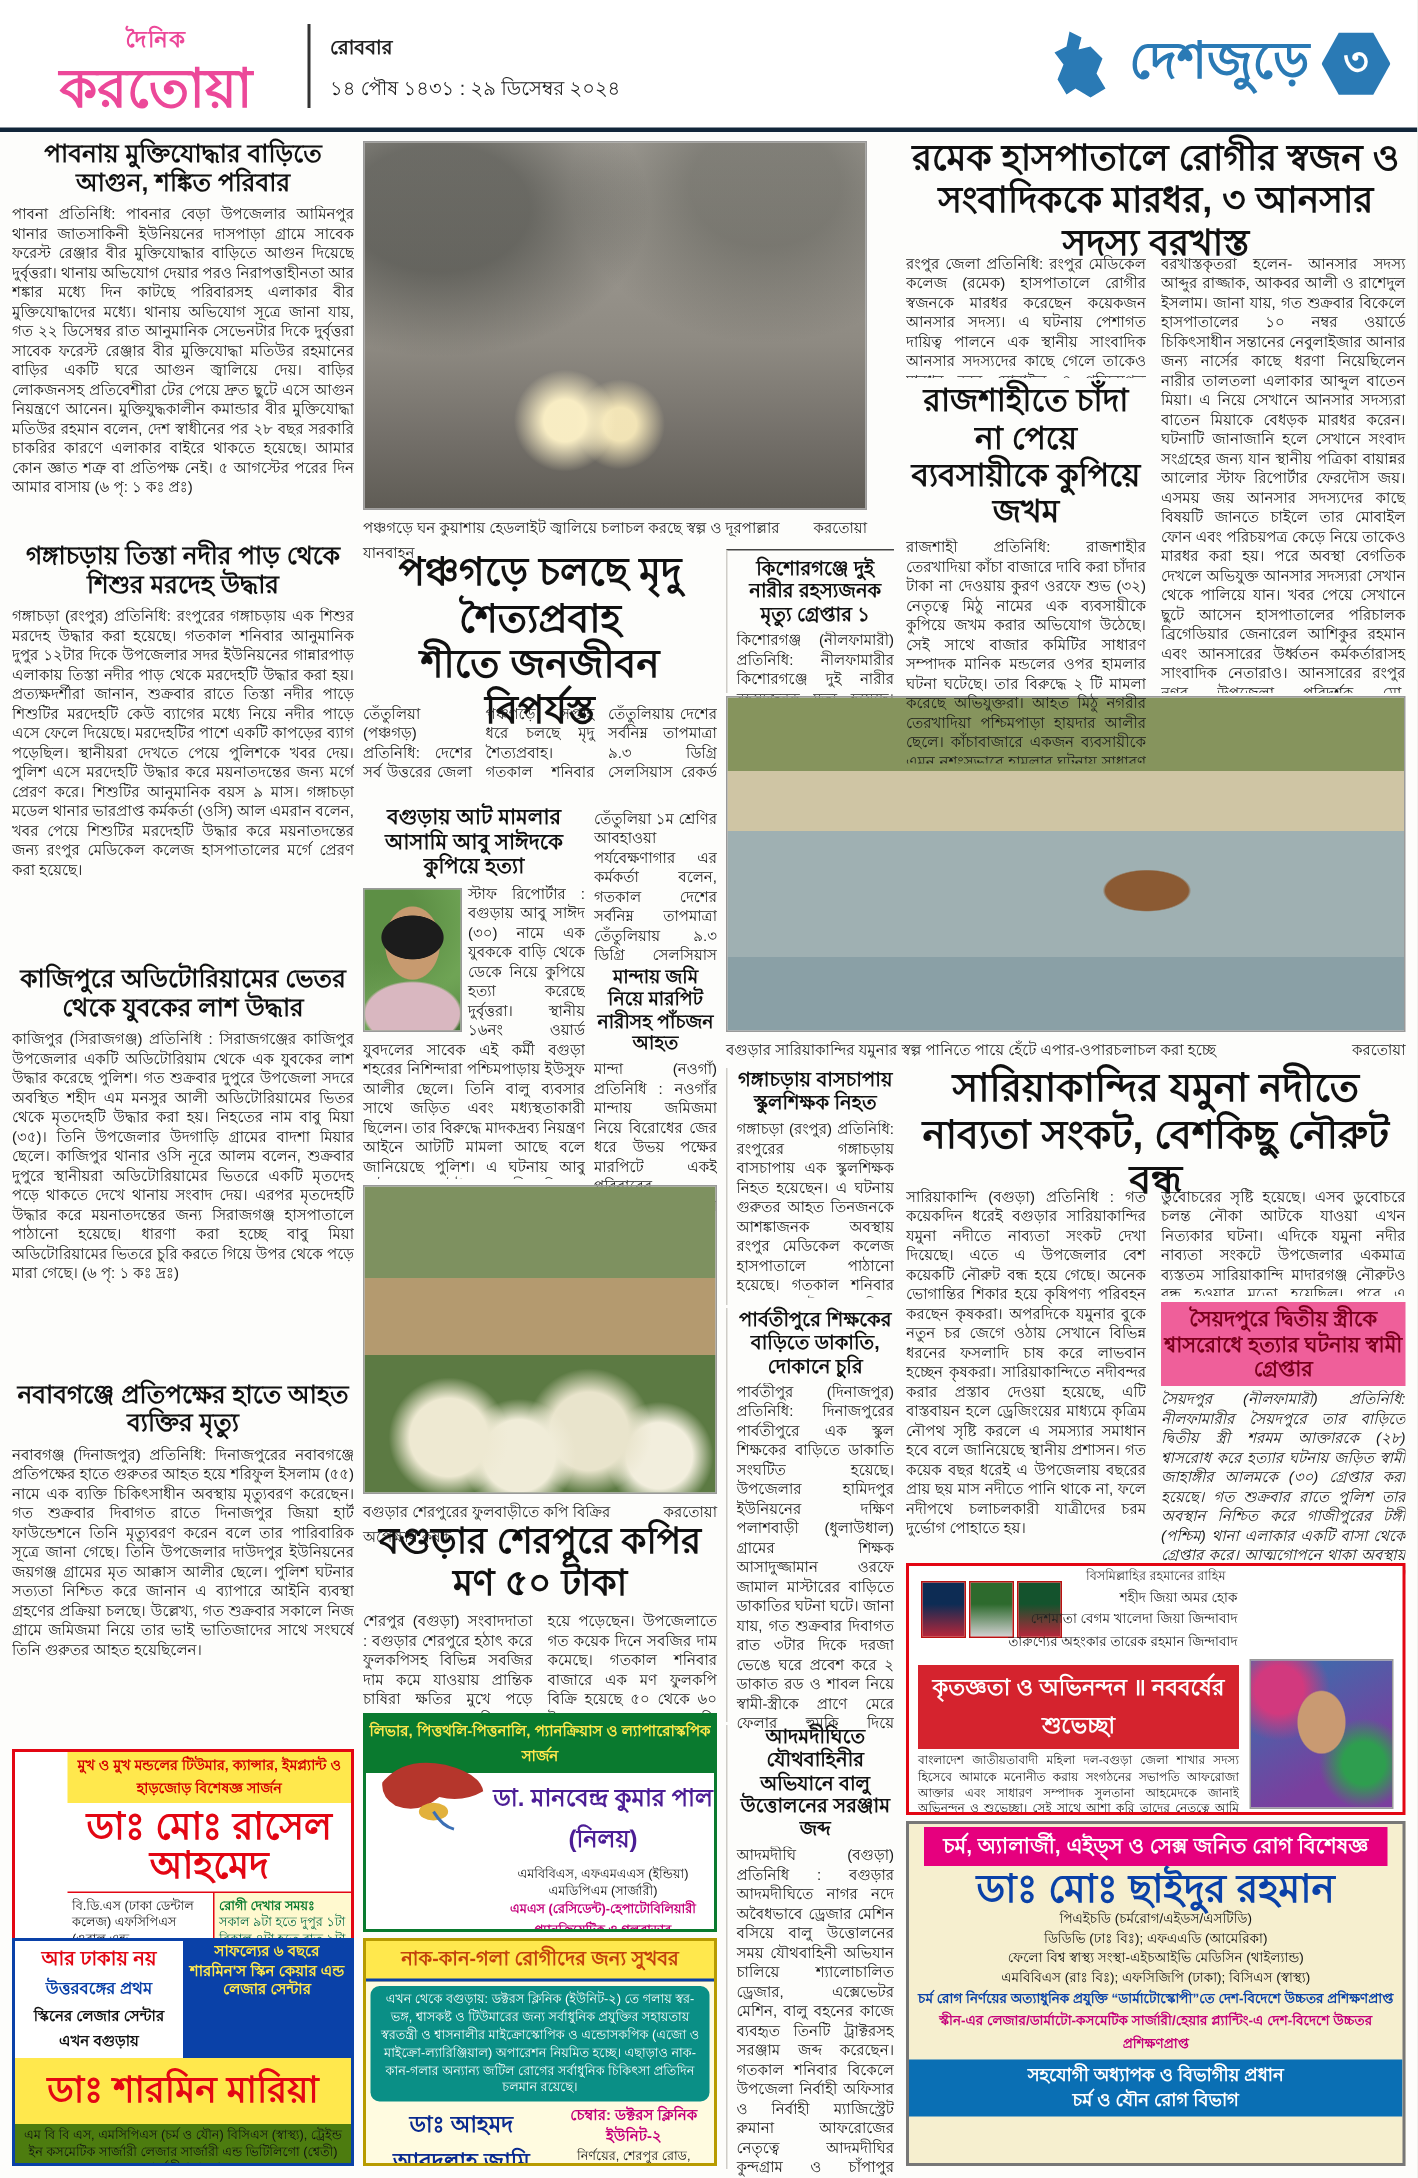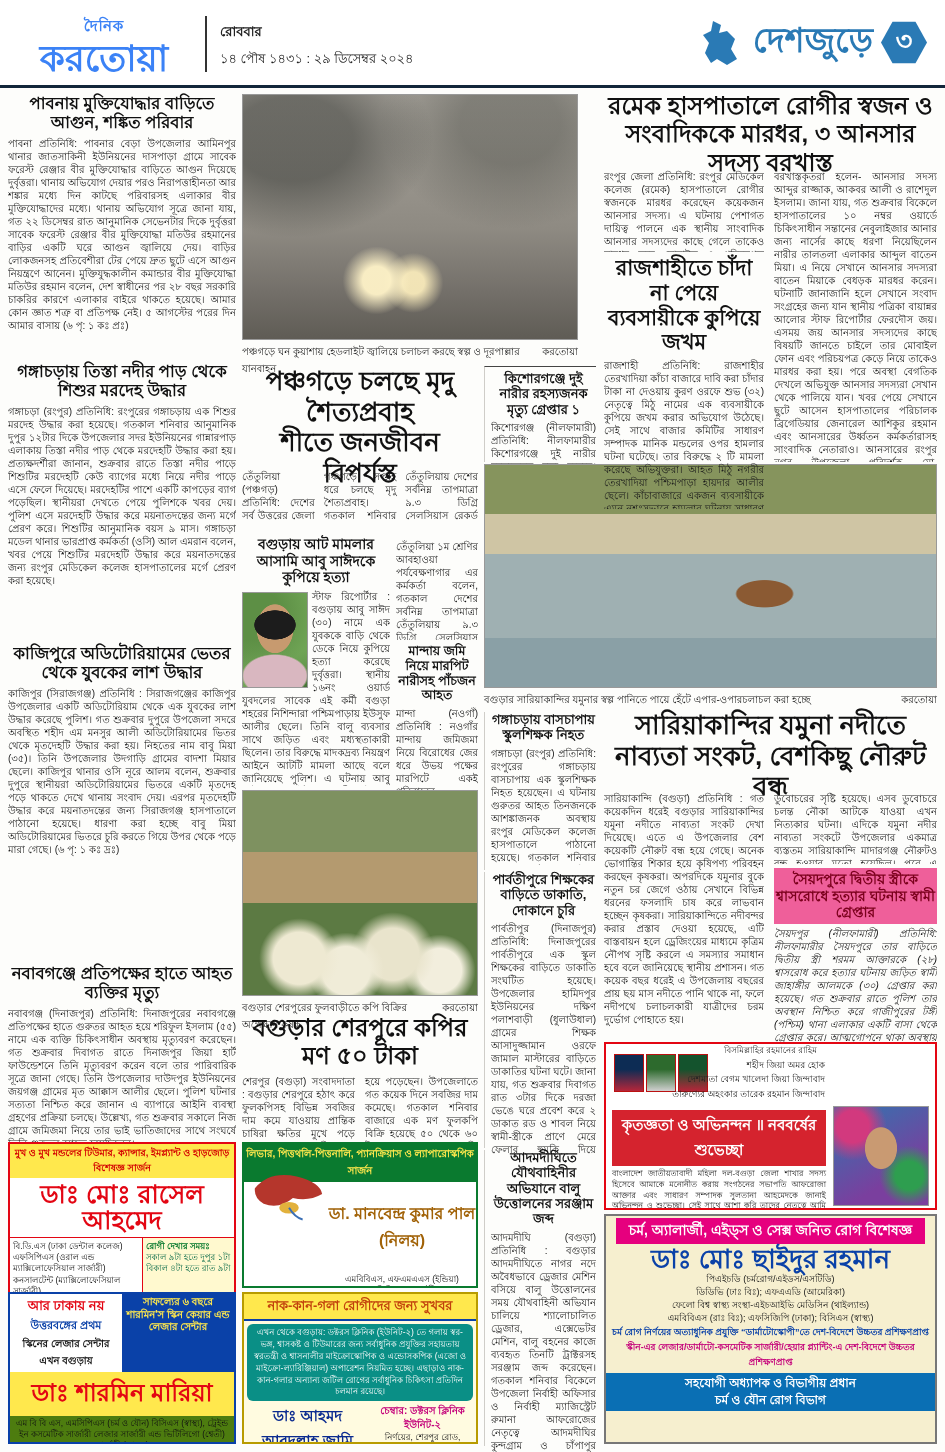--- a/index.html
+++ b/index.html
@@ -1,21 +1,21 @@
 <!DOCTYPE html>
 <html><head>
 <meta charset="utf-8">
 <style>
   html,body{margin:0;padding:0;background:#e9e7e2;}
   *{box-sizing:border-box;}
   body{font-family:"Liberation Sans","DejaVu Sans",sans-serif;}
   .page{position:relative;width:945px;height:1452px;margin:0 auto;background:#fdfdfb;overflow:hidden;}
   
   .masthead{position:absolute;left:0;top:0;width:945px;height:88px;background:#fff;border-bottom:3px solid #12263a;}
-  .brand{position:absolute;left:14px;top:14px;width:180px;text-align:center;color:#3b82f6;}
+  .brand{position:absolute;left:14px;top:14px;width:180px;text-align:center;color:#ec4899;}
   .brand .top{font-size:15px;font-weight:bold;letter-spacing:1px;}
   .brand .main{font-size:36px;font-weight:bold;line-height:1;margin-top:2px;}
   .mast-div{position:absolute;left:205px;top:16px;height:56px;width:2px;background:#333;}
   .dateblock{position:absolute;left:220px;top:22px;color:#222;}
   .dateblock .day{font-size:13px;font-weight:bold;}
   .dateblock .date{font-size:13px;margin-top:6px;}
   .section-logo{position:absolute;right:18px;top:14px;display:flex;align-items:center;gap:8px;}
   .section-name{font-size:34px;font-weight:bold;color:#2a7ab5;text-shadow:0 0 1px #fff;}
   .page-badge{width:46px;height:46px;background:#2a7ab5;clip-path:polygon(25% 5%,75% 5%,100% 50%,75% 95%,25% 95%,0 50%);color:#fff;font-size:26px;font-weight:bold;display:flex;align-items:center;justify-content:center;}
   
@@ -73,21 +73,21 @@
   .ad-sharmin .toprow{display:flex;}
   .ad-sharmin .tl{flex:1;text-align:center;padding:2px;}
   .ad-sharmin .tl .l1{color:#e30613;font-weight:bold;font-size:13px;}
   .ad-sharmin .tl .l2{color:#0a41a8;font-weight:bold;font-size:11px;}
   .ad-sharmin .tl .l3{color:#111;font-weight:bold;font-size:10px;}
   .ad-sharmin .tr{flex:1;background:#0a41a8;color:#ffe84d;font-weight:bold;text-align:center;padding:2px;font-size:10px;line-height:1.25;}
   .ad-sharmin .name{background:#ffe84d;color:#e30613;font-size:24px;font-weight:bold;text-align:center;padding:2px 0;}
   .ad-sharmin .q{background:#4d7c0f;color:#111;text-align:center;padding:2px;line-height:1.3;}
   .ad-manab{border:2px solid #0a7a2f;background:#fff;font-size:8.5px;}
   .ad-manab .band{background:#0a7a2f;color:#ffe84d;font-weight:bold;font-size:10px;text-align:center;padding:2px;}
-  .ad-manab .name{color:#a16207;font-size:16px;font-weight:bold;text-align:center;padding:19px 0;}
+  .ad-manab .name{color:#4c1d95;font-size:16px;font-weight:bold;text-align:center;padding:4px 0;}
   .ad-manab .qline{text-align:center;color:#111;line-height:1.3;}
   .ad-manab .qmag{color:#c4007a;font-weight:bold;text-align:center;}
   .ad-manab .liver{position:absolute;left:6px;top:24px;width:78px;height:60px;}
   .ad-jami{border:2px solid #b89b00;background:#fffbe0;font-size:8.5px;}
   .ad-jami .banner{background:#ffe84d;color:#c2410c;font-weight:bold;font-size:13px;text-align:center;padding:2px;border-bottom:2px solid #0a41a8;}
   .ad-jami .teal{background:#0a8f86;color:#fff;margin:3px;padding:3px 4px;border-radius:6px;line-height:1.4;text-align:center;}
   .ad-jami .row{display:flex;gap:4px;padding:0 3px;}
   .ad-jami .dr{flex:1.2;}
   .ad-jami .dr .nm{color:#0a2a8f;font-size:15px;font-weight:bold;text-align:center;}
   .ad-jami .ch{flex:1;text-align:center;line-height:1.4;color:#111;}
@@ -135,26 +135,26 @@
     <div class="body" style="height:212px;">পাবনা প্রতিনিধি: পাবনার বেড়া উপজেলার আমিনপুর থানার জাতসাকিনী ইউনিয়নের দাসপাড়া গ্রামে সাবেক ফরেস্ট রেঞ্জার বীর মুক্তিযোদ্ধার বাড়িতে আগুন দিয়েছে দুর্বৃত্তরা। থানায় অভিযোগ দেয়ার পরও নিরাপত্তাহীনতা আর শঙ্কার মধ্যে দিন কাটছে পরিবারসহ এলাকার বীর মুক্তিযোদ্ধাদের মধ্যে। থানায় অভিযোগ সূত্রে জানা যায়, গত ২২ ডিসেম্বর রাত আনুমানিক সেভেনটার দিকে দুর্বৃত্তরা সাবেক ফরেস্ট রেঞ্জার বীর মুক্তিযোদ্ধা মতিউর রহমানের বাড়ির একটি ঘরে আগুন জ্বালিয়ে দেয়। বাড়ির লোকজনসহ প্রতিবেশীরা টের পেয়ে দ্রুত ছুটে এসে আগুন নিয়ন্ত্রণে আনেন। মুক্তিযুদ্ধকালীন কমান্ডার বীর মুক্তিযোদ্ধা মতিউর রহমান বলেন, দেশ স্বাধীনের পর ২৮ বছর সরকারি চাকরির কারণে এলাকার বাইরে থাকতে হয়েছে। আমার কোন জ্ঞাত শত্রু বা প্রতিপক্ষ নেই। ৫ আগস্টের পরের দিন আমার বাসায়   (৬ পৃ: ১ কঃ প্রঃ)</div>
   </div>
   <div class="art" style="position:absolute;left:8px;top:362px;width:228px;height:280px;">
     <h4 class="h16">গঙ্গাচড়ায় তিস্তা নদীর পাড় থেকে শিশুর মরদেহ উদ্ধার</h4>
     <div class="body" style="height:216px;">গঙ্গাচড়া (রংপুর) প্রতিনিধি: রংপুরের গঙ্গাচড়ায় এক শিশুর মরদেহ উদ্ধার করা হয়েছে। গতকাল শনিবার আনুমানিক দুপুর ১২টার দিকে উপজেলার সদর ইউনিয়নের গান্নারপাড় এলাকায় তিস্তা নদীর পাড় থেকে মরদেহটি উদ্ধার করা হয়। প্রত্যক্ষদর্শীরা জানান, শুক্রবার রাতে তিস্তা নদীর পাড়ে শিশুটির মরদেহটি কেউ ব্যাগের মধ্যে নিয়ে নদীর পাড়ে এসে ফেলে দিয়েছে। মরদেহটির পাশে একটি কাপড়ের ব্যাগ পড়েছিল। স্থানীয়রা দেখতে পেয়ে পুলিশকে খবর দেয়। পুলিশ এসে মরদেহটি উদ্ধার করে ময়নাতদন্তের জন্য মর্গে প্রেরণ করে। শিশুটির আনুমানিক বয়স ৯ মাস। গঙ্গাচড়া মডেল থানার ভারপ্রাপ্ত কর্মকর্তা (ওসি) আল এমরান বলেন, খবর পেয়ে শিশুটির মরদেহটি উদ্ধার করে ময়নাতদন্তের জন্য রংপুর মেডিকেল কলেজ হাসপাতালের মর্গে প্রেরণ করা হয়েছে।</div>
   </div>
   <div class="art" style="position:absolute;left:8px;top:644px;width:228px;height:280px;">
     <h4 class="h16">কাজিপুরে অডিটোরিয়ামের ভেতর থেকে যুবকের লাশ উদ্ধার</h4>
     <div class="body" style="height:216px;">কাজিপুর (সিরাজগঞ্জ) প্রতিনিধি : সিরাজগঞ্জের কাজিপুর উপজেলার একটি অডিটোরিয়াম থেকে এক যুবকের লাশ উদ্ধার করেছে পুলিশ। গত শুক্রবার দুপুরে উপজেলা সদরে অবস্থিত শহীদ এম মনসুর আলী অডিটোরিয়ামের ভিতর থেকে মৃতদেহটি উদ্ধার করা হয়। নিহতের নাম বাবু মিয়া (৩৫)। তিনি উপজেলার উদগাড়ি গ্রামের বাদশা মিয়ার ছেলে। কাজিপুর থানার ওসি নূরে আলম বলেন, শুক্রবার দুপুরে স্থানীয়রা অডিটোরিয়ামের ভিতরে একটি মৃতদেহ পড়ে থাকতে দেখে থানায় সংবাদ দেয়। এরপর মৃতদেহটি উদ্ধার করে ময়নাতদন্তের জন্য সিরাজগঞ্জ হাসপাতালে পাঠানো হয়েছে। ধারণা করা হচ্ছে বাবু মিয়া অডিটোরিয়ামের ভিতরে চুরি করতে গিয়ে উপর থেকে পড়ে মারা গেছে।   (৬ পৃ: ১ কঃ দ্রঃ)</div>
   </div>
-  <div class="art" style="position:absolute;left:8px;top:964px;width:228px;height:212px;">
+  <div class="art" style="position:absolute;left:8px;top:921px;width:228px;height:212px;">
     <h4 class="h16">নবাবগঞ্জে প্রতিপক্ষের হাতে আহত ব্যক্তির মৃত্যু</h4>
     <div class="body" style="height:158px;">নবাবগঞ্জ (দিনাজপুর) প্রতিনিধি: দিনাজপুরের নবাবগঞ্জে প্রতিপক্ষের হাতে গুরুতর আহত হয়ে শরিফুল ইসলাম (৫৫) নামে এক ব্যক্তি চিকিৎসাধীন অবস্থায় মৃত্যুবরণ করেছেন। গত শুক্রবার দিবাগত রাতে দিনাজপুর জিয়া হার্ট ফাউন্ডেশনে তিনি মৃত্যুবরণ করেন বলে তার পারিবারিক সূত্রে জানা গেছে। তিনি উপজেলার দাউদপুর ইউনিয়নের জয়গঞ্জ গ্রামের মৃত আক্কাস আলীর ছেলে। পুলিশ ঘটনার সত্যতা নিশ্চিত করে জানান এ ব্যাপারে আইনি ব্যবস্থা গ্রহণের প্রক্রিয়া চলছে। উল্লেখ্য, গত শুক্রবার সকালে নিজ গ্রামে জমিজমা নিয়ে তার ভাই ভাতিজাদের সাথে সংঘর্ষে তিনি গুরুতর আহত হয়েছিলেন।</div>
   </div>
 
-  <div class="ad ad-rasel" style="left:8px;top:1142px;width:228px;height:156px;">
+  <div class="ad ad-rasel" style="left:8px;top:1166px;width:228px;height:156px;padding-left:35px;">
     <div class="band">মুখ ও মুখ মন্ডলের টিউমার, ক্যান্সার, ইমপ্ল্যান্ট ও হাড়জোড় বিশেষজ্ঞ সার্জন</div>
     <div class="name">ডাঃ মোঃ রাসেল আহমেদ</div>
     <div class="mid">
       <div class="quals">বি.ডি.এস (ঢাকা ডেন্টাল কলেজ) এফসিপিএস (ওরাল এন্ড ম্যাক্সিলোফেসিয়াল সার্জারী) কনসালটেন্ট (ম্যাক্সিলোফেসিয়াল সার্জারী)</div>
       <div class="hours">
         <b>রোগী দেখার সময়ঃ</b><br>
         <span>সকাল ৯টা হতে দুপুর ১টা</span><br>
         <span>বিকাল ৪টা হতে রাত ৯টা</span>
       </div>
     </div>

